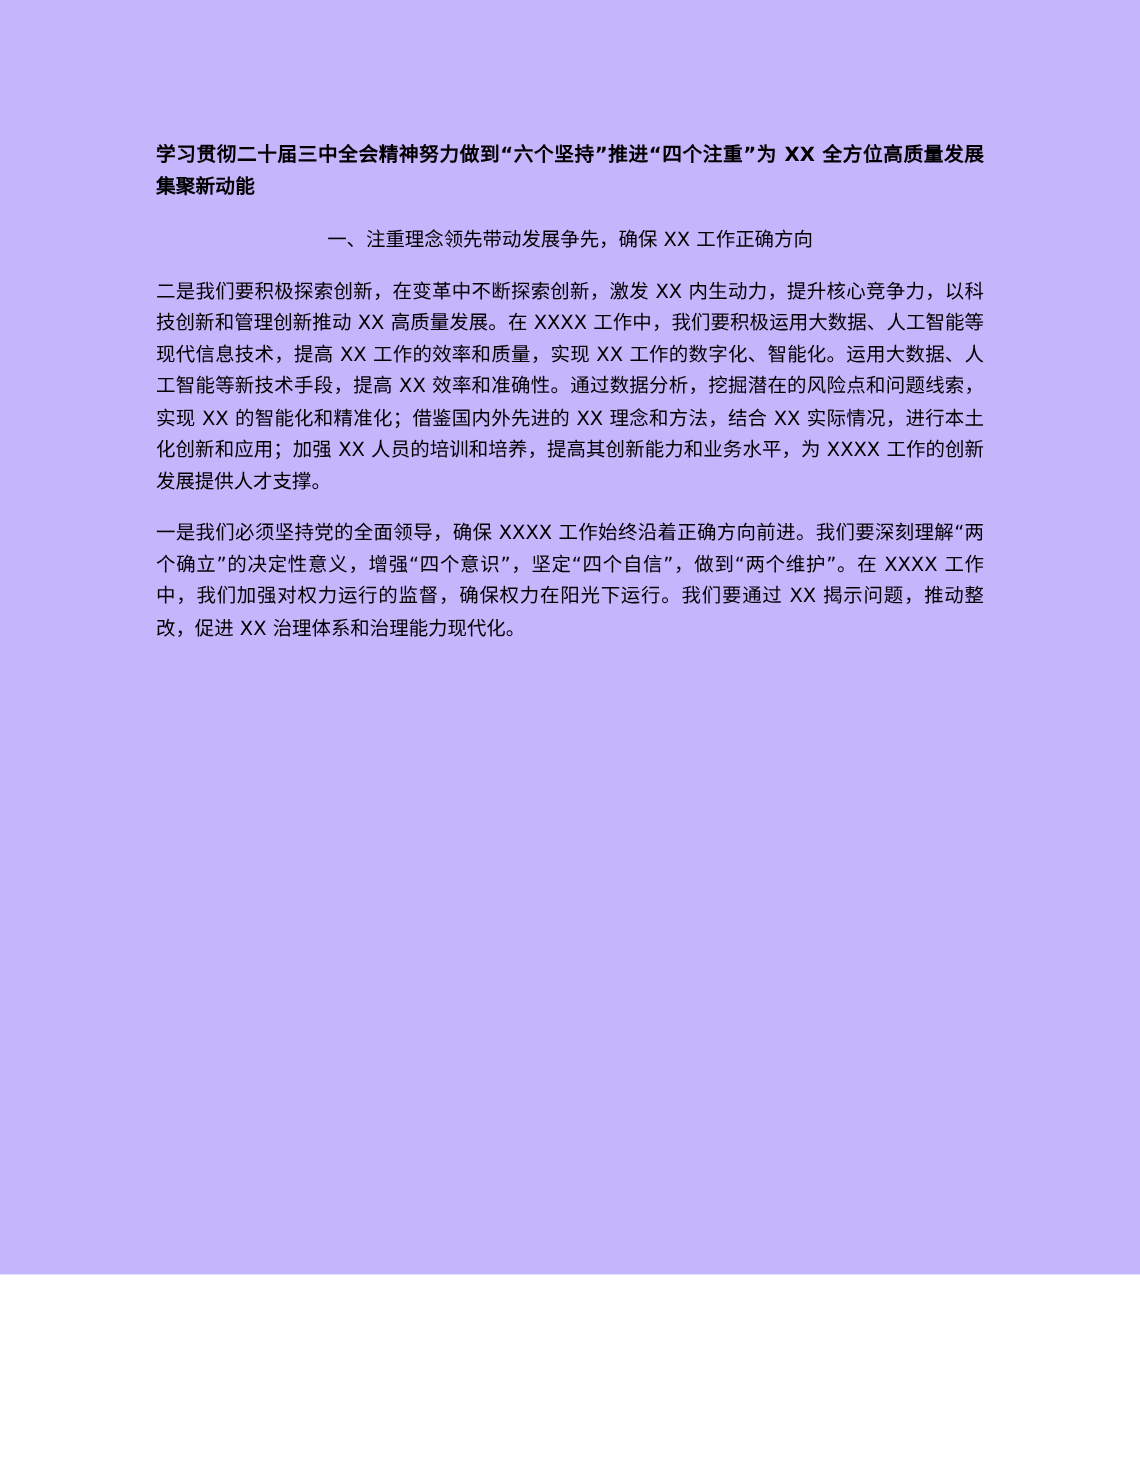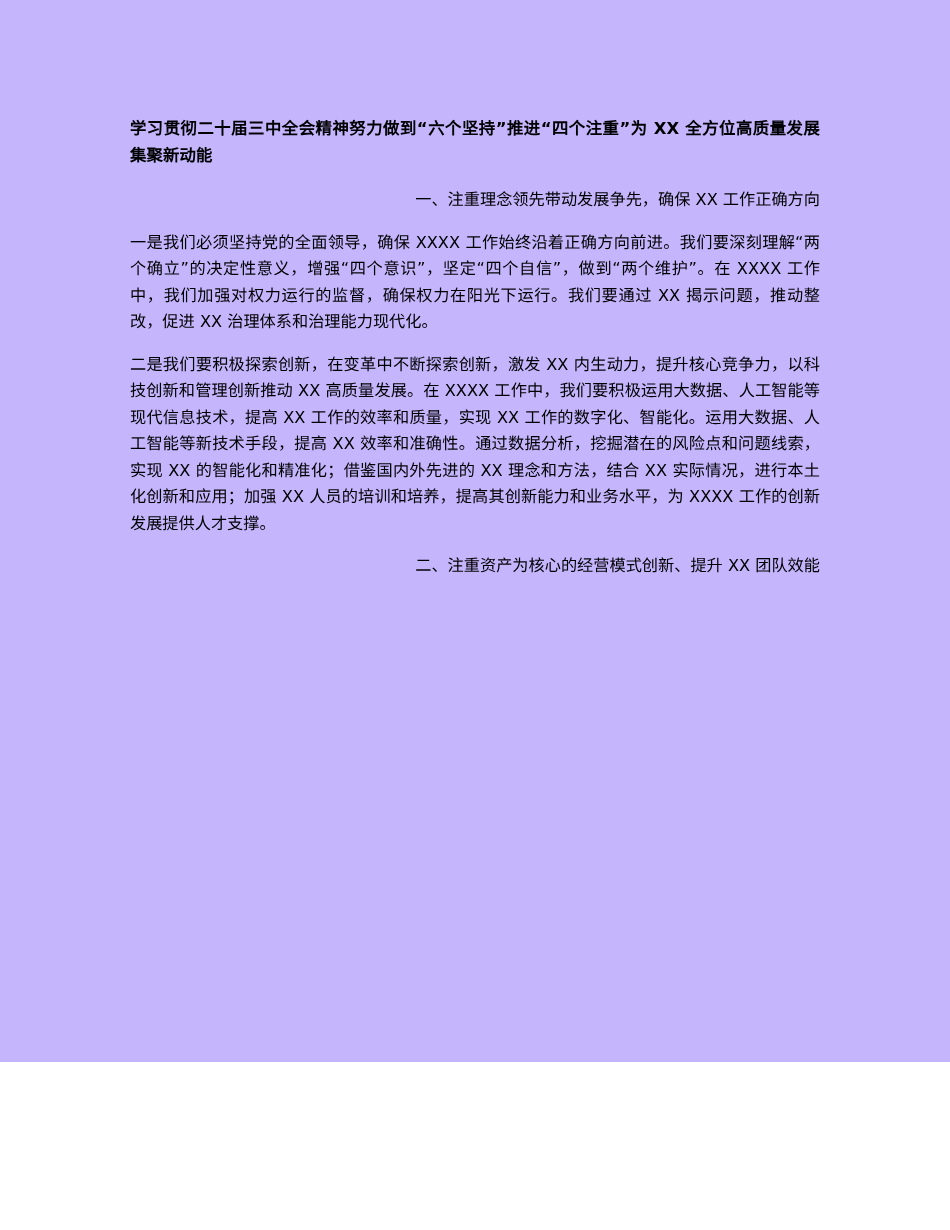--- a/index.html
+++ b/index.html
@@ -41,21 +41,21 @@
     text-align: justify;
     text-justify: inter-character;
     word-break: break-all;
   }
 
   .section-heading {
     font-size: 16.2px;
     font-weight: normal;
     line-height: 26.5px;
     margin: 0 0 16px 0;
-    text-align: right;
+    text-align: center;
     word-break: break-all;
   }
 
   .para {
     font-size: 16.2px;
     font-weight: normal;
     line-height: 26.5px;
     margin: 0 0 16px 0;
     text-align: justify;
     text-justify: inter-character;
@@ -71,19 +71,18 @@
 </head>
 <body>
 
 <div class="page">
   <div class="content">
 
     <h1 class="doc-title">学习贯彻二十届三中全会精神努力做到“六个坚持”推进“四个注重”为 XX 全方位高质量发展集聚新动能</h1>
 
     <div id="blocks-container">
         <h2 class="section-heading">一、注重理念领先带动发展争先，确保 XX 工作正确方向</h2>
+        <p class="para">二是我们要积极探索创新，在变革中不断探索创新，激发 XX 内生动力，提升核心竞争力，以科技创新和管理创新推动 XX 高质量发展。在 XXXX 工作中，我们要积极运用大数据、人工智能等现代信息技术，提高 XX 工作的效率和质量，实现 XX 工作的数字化、智能化。运用大数据、人工智能等新技术手段，提高 XX 效率和准确性。通过数据分析，挖掘潜在的风险点和问题线索，实现 XX 的智能化和精准化；借鉴国内外先进的 XX 理念和方法，结合 XX 实际情况，进行本土化创新和应用；加强 XX 人员的培训和培养，提高其创新能力和业务水平，为 XXXX 工作的创新发展提供人才支撑。</p>
         <p class="para">一是我们必须坚持党的全面领导，确保 XXXX 工作始终沿着正确方向前进。我们要深刻理解“两个确立”的决定性意义，增强“四个意识”，坚定“四个自信”，做到“两个维护”。在 XXXX 工作中，我们加强对权力运行的监督，确保权力在阳光下运行。我们要通过 XX 揭示问题，推动整改，促进 XX 治理体系和治理能力现代化。</p>
-        <p class="para">二是我们要积极探索创新，在变革中不断探索创新，激发 XX 内生动力，提升核心竞争力，以科技创新和管理创新推动 XX 高质量发展。在 XXXX 工作中，我们要积极运用大数据、人工智能等现代信息技术，提高 XX 工作的效率和质量，实现 XX 工作的数字化、智能化。运用大数据、人工智能等新技术手段，提高 XX 效率和准确性。通过数据分析，挖掘潜在的风险点和问题线索，实现 XX 的智能化和精准化；借鉴国内外先进的 XX 理念和方法，结合 XX 实际情况，进行本土化创新和应用；加强 XX 人员的培训和培养，提高其创新能力和业务水平，为 XXXX 工作的创新发展提供人才支撑。</p>
-        <h2 class="section-heading">二、注重资产为核心的经营模式创新、提升 XX 团队效能</h2>
       </div>
 
   </div>
 </div>
 
 </body></html>

